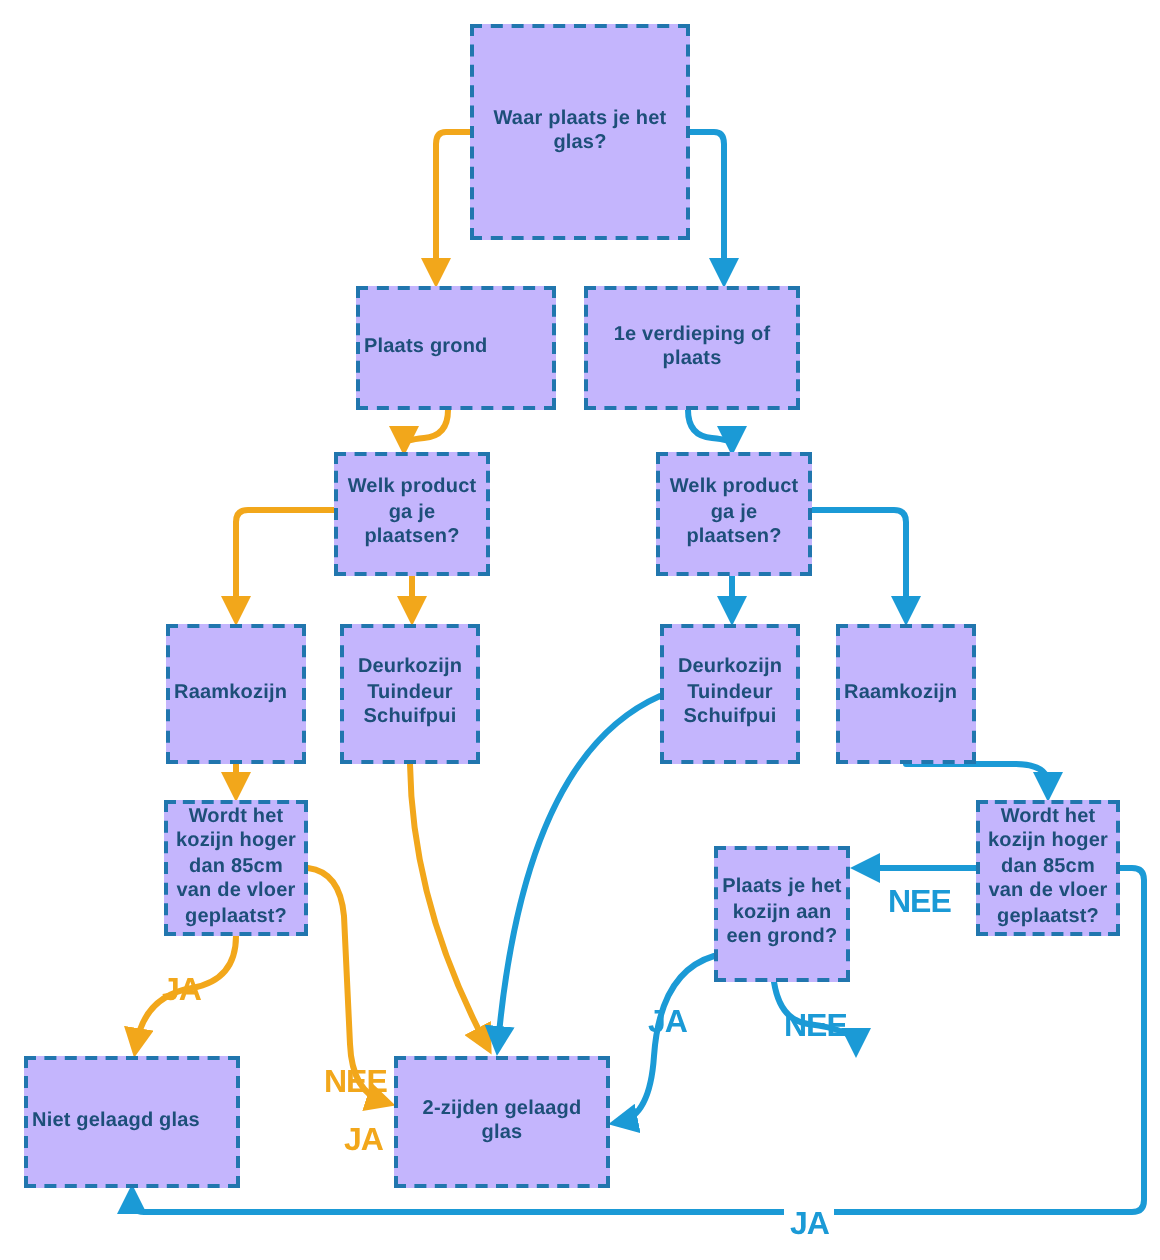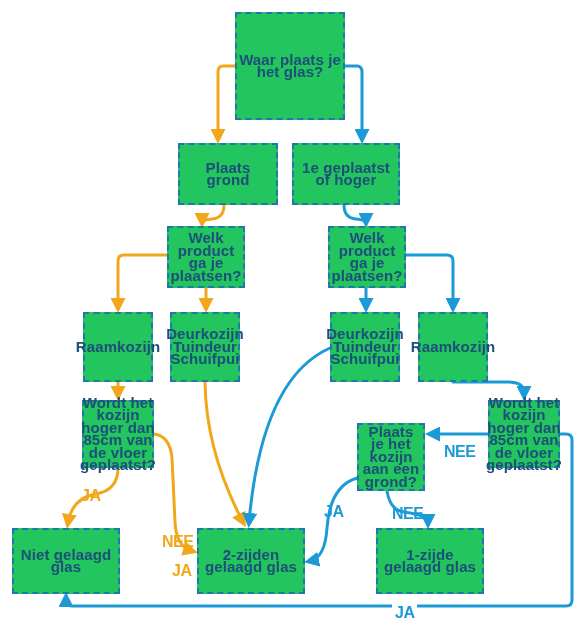--- a/index.html
+++ b/index.html
@@ -7,27 +7,27 @@
     position:relative;
     width:580px;height:630px;
     background:#ffffff;
     font-family:"Liberation Sans", sans-serif;
     overflow:hidden;
   }
   #edges{position:absolute;left:0;top:0;width:580px;height:630px;}
   .node{
     position:absolute;
     box-sizing:border-box;
-    background:#22c55e;
+    background:#c4b5fd;
     border:2px dashed #2176ae;
-    display:flex;align-items:center;justify-content:center;
+    display:flex;align-items:center;justify-content:flex-start;
     text-align:center;
     color:#1d4f79;
     font-weight:bold;
-    font-size:15px;
+    font-size:10px;
     line-height:12.5px;
     letter-spacing:.1px;
     z-index:3;
     padding:2px;
   }
   .node span{display:block;}
   .elabel{
     position:absolute;
     font-weight:bold;
     font-size:16px;
@@ -96,21 +96,21 @@
 
   <div class="node" style="left:235px;top:12px;width:110px;height:108px;">
     <span>Waar plaats je het glas?</span>
   </div>
 
   <div class="node" style="left:178px;top:143px;width:100px;height:62px;">
     <span>Plaats grond</span>
   </div>
 
   <div class="node" style="left:292px;top:143px;width:108px;height:62px;">
-    <span>1e geplaatst of hoger</span>
+    <span>1e verdieping of plaats</span>
   </div>
 
   <div class="node" style="left:167px;top:226px;width:78px;height:62px;">
     <span>Welk product ga je plaatsen?</span>
   </div>
 
   <div class="node" style="left:328px;top:226px;width:78px;height:62px;">
     <span>Welk product ga je plaatsen?</span>
   </div>
 
@@ -143,23 +143,20 @@
   </div>
 
   <div class="node" style="left:12px;top:528px;width:108px;height:66px;">
     <span>Niet gelaagd glas</span>
   </div>
 
   <div class="node" style="left:197px;top:528px;width:108px;height:66px;">
     <span>2-zijden gelaagd glas</span>
   </div>
 
-  <div class="node" style="left:376px;top:528px;width:108px;height:66px;">
-    <span>1-zijde gelaagd glas</span>
-  </div>
 
   <div class="elabel amber" style="left:81px;top:487px;">JA</div>
 
   <div class="elabel amber" style="left:162px;top:533px;">NEE</div>
 
   <div class="elabel amber" style="left:172px;top:562px;">JA</div>
 
   <div class="elabel blue" style="left:324px;top:503px;">JA</div>
 
   <div class="elabel blue" style="left:444px;top:443px;">NEE</div>

